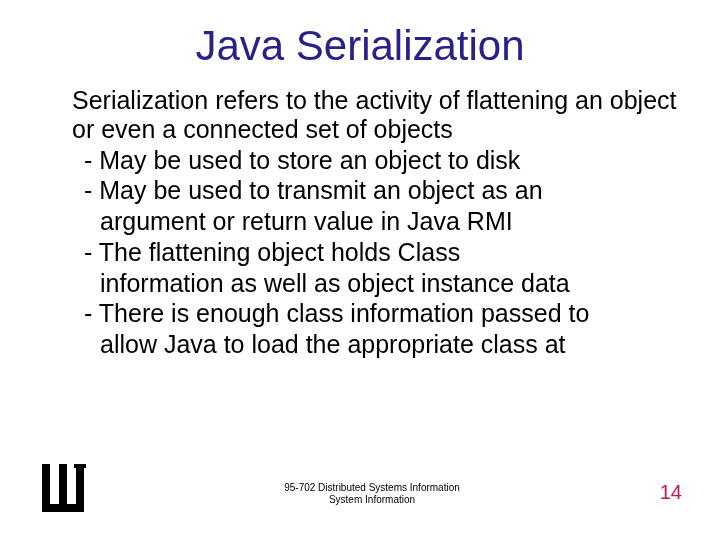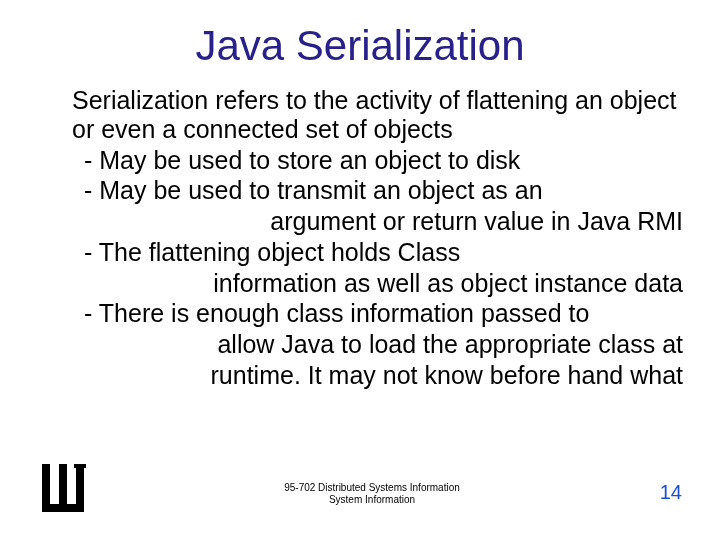--- a/index.html
+++ b/index.html
@@ -2,41 +2,40 @@
 <html><head>
 <meta charset="utf-8">
 <style>
   * { margin: 0; padding: 0; box-sizing: border-box; }
   html, body { width: 720px; height: 540px; background: #fff; font-family: Arial, Helvetica, sans-serif; }
   .slide { position: relative; width: 720px; height: 540px; }
   .title { color: #29218a; font-size: 42px; text-align: center; padding-top: 22px; font-weight: 400; }
   .body { color: #000; font-size: 25px; line-height: 1.15; padding: 14px 35px 0 70px; }
   .body p { margin: 2px; }
   .bullet { padding-left: 12px; }
-  .bullet2 { padding-left: 28px; text-align: right; }
+  .bullet2 { padding-left: 28px; }
   .footer { position: absolute; bottom: 34px; left: 12px; width: 100%; text-align: center; font-size: 10px; color: #000; line-height: 1.2; }
-  .pagenum { position: absolute; right: 38px; bottom: 36px; font-size: 20px; color: #1d4ed8; text-align: right; }
+  .pagenum { position: absolute; right: 38px; bottom: 36px; font-size: 20px; color: #be185d; text-align: right; }
   .logo { position: absolute; left: 36px; bottom: 18px; }
 </style>
 </head>
 <body>
 
 <div class="slide">
   <h1 class="title">Java Serialization</h1>
 
   <div class="body">
     <p>Serialization refers to the activity of flattening an object or even a connected set of objects</p>
     <p class="bullet">- May be used to store an object to disk</p>
     <p class="bullet">- May be used to transmit an object as an</p>
     <p class="bullet2">argument or return value in Java RMI</p>
     <p class="bullet">- The flattening object holds Class</p>
     <p class="bullet2">information as well as object instance data</p>
     <p class="bullet">- There is enough class information passed to</p>
     <p class="bullet2">allow Java to load the appropriate class at</p>
-    <p class="bullet2">runtime. It may not know before hand what</p>
   </div>
 
   <div class="footer">
     <div>95-702 Distributed Systems Information</div>
     <div>System Information</div>
   </div>
 
   <div class="pagenum">14</div>
 
   <div class="logo">

